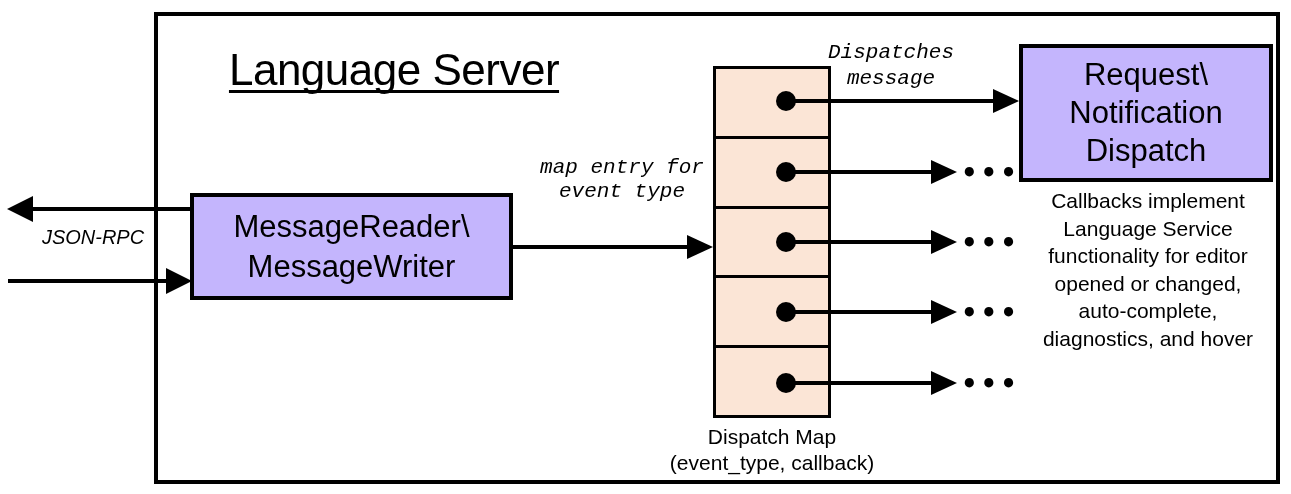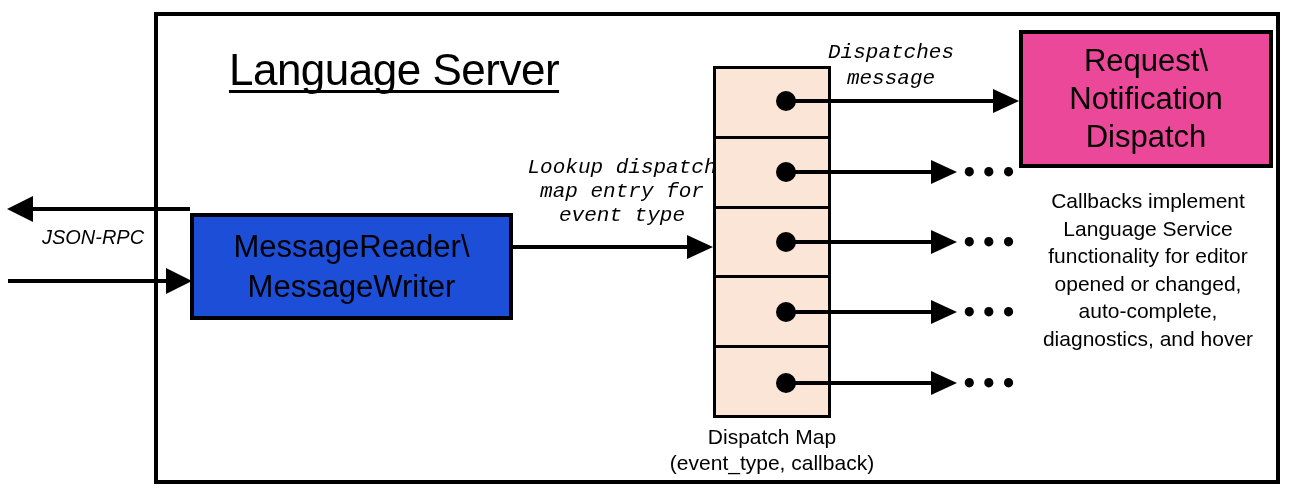--- a/index.html
+++ b/index.html
@@ -50,37 +50,36 @@
 <body>
 
 <div id="canvas">
 
   <div class="abs" id="outer-box"></div>
 
   <div class="abs" id="title-wrap">
     <span class="title-text">Language Server</span>
   </div>
 
-  <div class="abs node-box" id="reader-box" style="background-color: #1d4ed8; margin-top: 20px;">
+  <div class="abs node-box" id="reader-box" style="background-color: #c4b5fd;">
     <div class="line">MessageReader\</div>
     <div class="line">MessageWriter</div>
   </div>
 
   <div class="head-left io-head" style="left:7px;top:196px;"></div>
   <div class="arrow-line" style="left:30px;top:207px;width:160px;"></div>
   <div class="arrow-line" style="left:8px;top:279px;width:159px;"></div>
   <div class="head-right io-head" style="left:166px;top:268px;"></div>
   <div class="abs io-label" id="json-rpc-label">
     <div>JSON-RPC</div>
   </div>
 
   <div class="arrow-line" style="left:513px;top:245px;width:176px;"></div>
   <div class="head-right" style="left:687px;top:235px;"></div>
   <div class="abs flow-label" id="lookup-label">
-    <div>Lookup dispatch</div>
     <div>map entry for</div>
     <div>event type</div>
   </div>
 
   <div class="abs" id="dispatch-map" style="background-color: rgb(251, 229, 214);">
     <div class="cell"></div>
     <div class="cell"></div>
     <div class="cell"></div>
     <div class="cell"></div>
     <div class="cell"></div>
@@ -113,21 +112,21 @@
 
   <div class="arrow-line" style="left:786px;top:381px;width:145px;"></div>
   <div class="head-right" style="left:931px;top:371px;"></div>
   <div class="ellipsis" style="left:961px;top:369px;">•••</div>
 
   <div class="abs flow-label" id="dispatches-label">
     <div>Dispatches</div>
     <div>message</div>
   </div>
 
-  <div class="abs node-box" id="callback-box" style="background-color: #ec4899;">
+  <div class="abs node-box" id="callback-box" style="background-color: #c4b5fd; margin-top: 14px;">
     <div class="line">Request\</div>
     <div class="line">Notification</div>
     <div class="line">Dispatch</div>
   </div>
 
   <div class="abs" id="right-text">
     <div>Callbacks implement</div>
     <div>Language Service</div>
     <div>functionality for editor</div>
     <div>opened or changed,</div>

